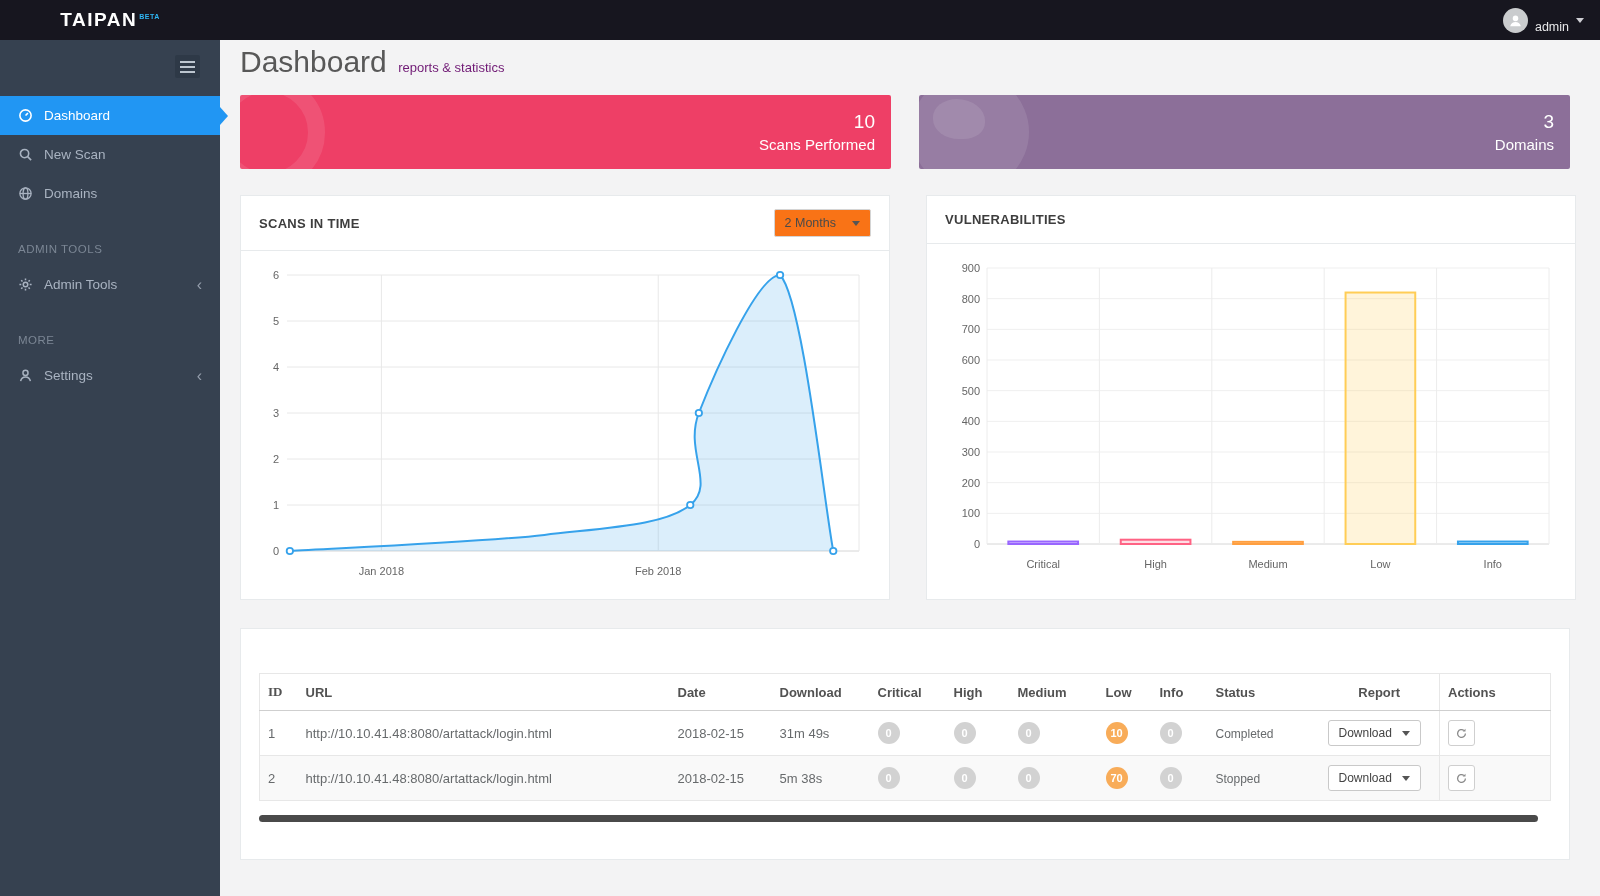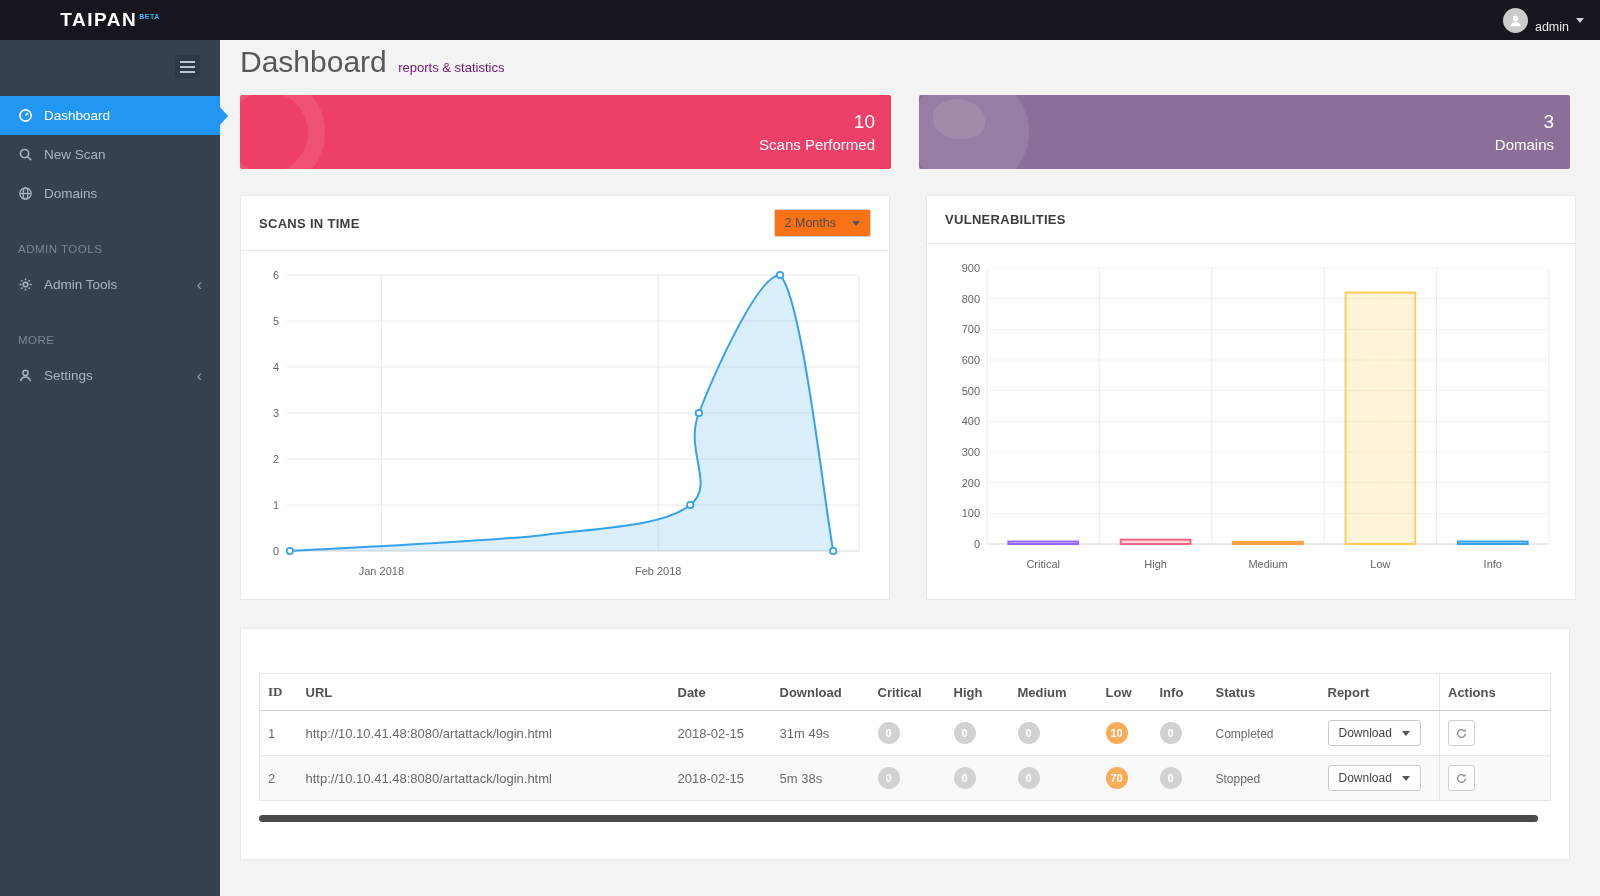--- a/index.html
+++ b/index.html
@@ -106,21 +106,21 @@
   th:nth-child(1) { width: 38px; font-family: Liberation Serif, serif; }
   th:nth-child(2) { width: 372px; }
   th:nth-child(3) { width: 102px; }
   th:nth-child(4) { width: 98px; }
   th:nth-child(5) { width: 76px; }
   th:nth-child(6) { width: 64px; }
   th:nth-child(7) { width: 88px; }
   th:nth-child(8) { width: 54px; }
   th:nth-child(9) { width: 56px; }
   th:nth-child(10) { width: 112px; }
-  th:nth-child(11) { width: 120px; }
+  th:nth-child(11) { width: 120px; text-align: center; }
   .badge { display: inline-flex; align-items: center; justify-content: center;
     min-width: 22px; height: 22px; border-radius: 50%; background: #d2d2d2;
     color: #fff; font-size: 11px; font-weight: bold; padding: 0 4px; }
   .badge.warn { background: #f8ac59; }
   .status-text { font-size: 12px; margin-top: 42px; }
   .btn-download { display: inline-flex; align-items: center; gap: 10px;
     border: 1px solid #c9c9c9; background: #fff; padding: 5px 10px;
     font-size: 12px; color: #444; border-radius: 3px; cursor: pointer;
     font-family: inherit; }
   .btn-download .caret { border-top-color: #555; }

